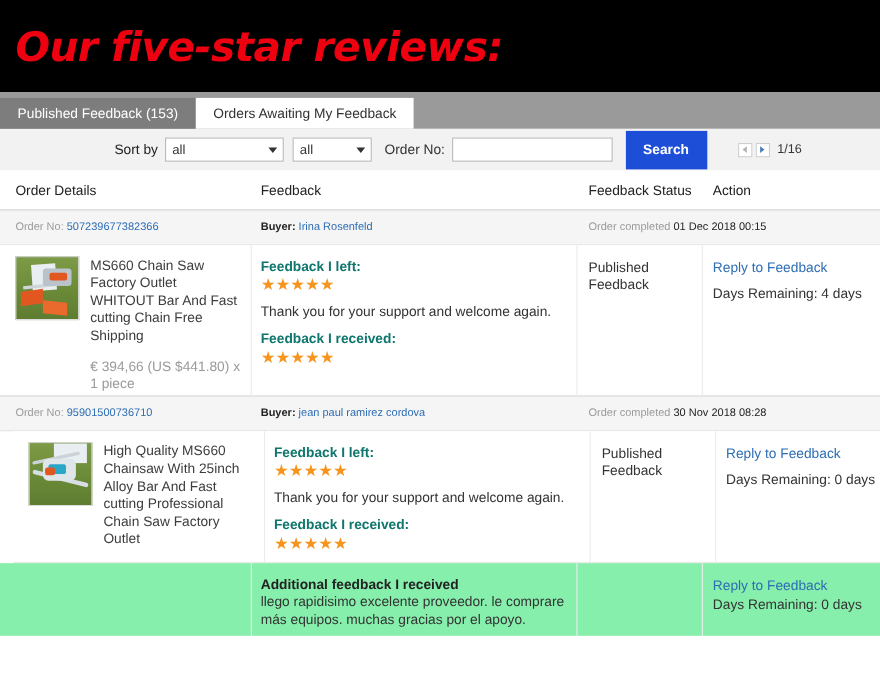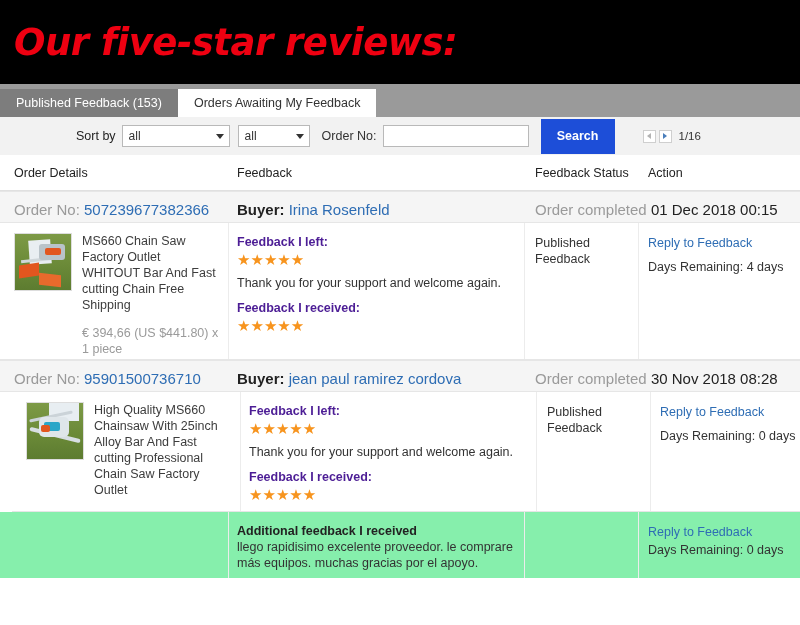--- a/index.html
+++ b/index.html
@@ -47,21 +47,21 @@
   }
   .tab.active { background: #7d7d7d; color: #ffffff; font-weight: 400; }
   .tab.inactive { background: #ffffff; color: #333333; }
 
   
   .filterbar {
     height: 38px;
     background: #f2f2f2;
     display: flex;
     align-items: center;
-    padding-left: 76px;
+    padding-left: 104px;
     font-size: 12.5px;
     color: #333;
   }
   .filterbar .lbl { margin-right: 6px; color:#222; }
   .sel {
     position: relative;
     height: 22px;
     border: 1px solid #b9b9b9;
     background: #fff;
     font-size: 12px;
@@ -141,21 +141,21 @@
   .th.c2 { left: 237px; }
   .th.c3 { left: 535px; }
   .th.c4 { left: 648px; }
 
   .orderhead {
     height: 32px;
     background: #f5f5f5;
     border-top: 1px solid #e6e6e6;
     border-bottom: 1px solid #e6e6e6;
     position: relative;
-    font-size: 15px;
+    font-size: 10px;
   }
   .oh { position: absolute; top: 9px; white-space: nowrap; }
   .oh.no { left: 14px; color: #9a9a9a; }
   .oh.buyer { left: 237px; color: #222; font-weight: 700; }
   .oh.status { left: 535px; color: #9a9a9a; }
   .lnk { color: #2e6db4; cursor: pointer; }
   .oh.buyer .lnk { font-weight: 400; }
   .oh.status .dt { color: #222; }
 
   .orderbody {
@@ -236,21 +236,21 @@
   .prod-title {
     font-size: 12.5px; color: #3d3d3d; line-height: 16px;
   }
   .prod-price {
     margin-top: 12px;
     font-size: 12.5px; color: #9a9a9a; line-height: 16px;
   }
 
   
   .fb { position: absolute; left: 237px; top: 12px; width: 280px; }
-  .fb-h { font-size: 12.5px; font-weight: 700; color: #4c1d95; }
+  .fb-h { font-size: 12.5px; font-weight: 700; color: #0f766e; }
   .stars { color: #f7941e; font-size: 15px; letter-spacing: 0px; line-height: 18px; margin-top: 2px; }
   .fb-txt { font-size: 12.5px; color: #333; margin-top: 6px; line-height: 16px; }
   .fb-gap { height: 10px; }
 
   
   .status-col {
     position: absolute; left: 535px; top: 12px; width: 100px;
     font-size: 12.5px; color: #333; line-height: 16px;
   }
   

